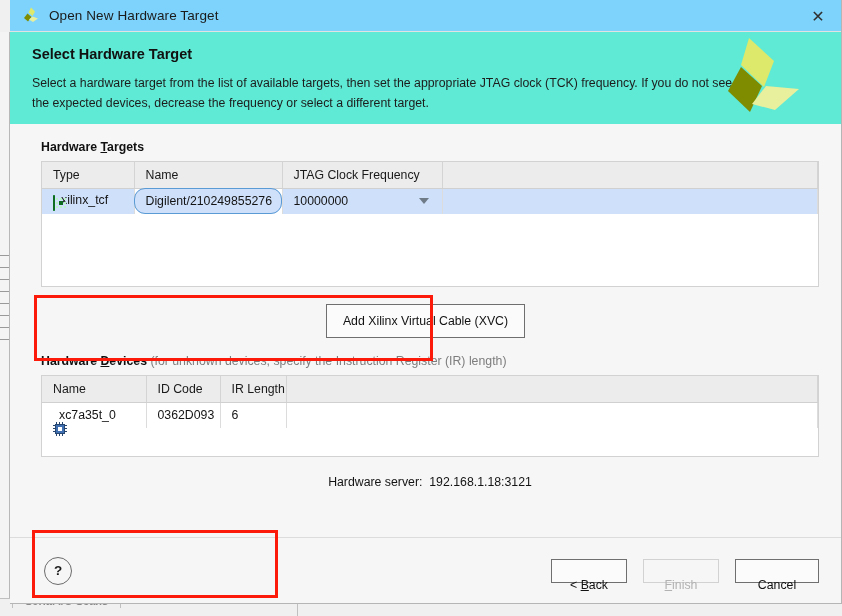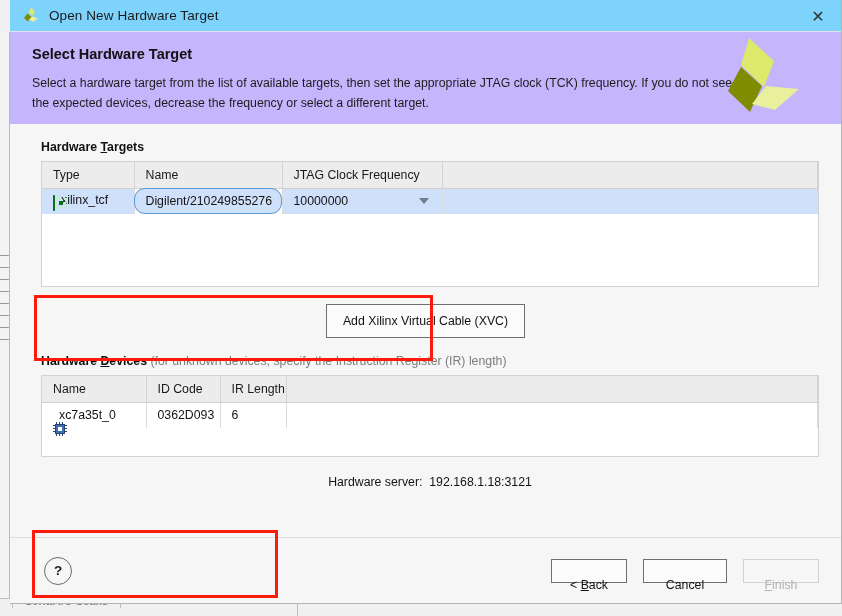--- a/index.html
+++ b/index.html
@@ -68,21 +68,21 @@
   .titlebar-close {
     position: absolute; right: 0; top: 0; width: 46px; height: 32px;
     display: flex; align-items: center; justify-content: center;
     font-size: 16px; color: #303030; cursor: default;
     font-family: "DejaVu Sans", sans-serif;
   }
 
   
   .header {
     flex: 0 0 auto; padding: 14px 22px 6px 22px;
-    background: #c4b5fd; position: relative; min-height: 92px;
+    background: #5eead4; position: relative; min-height: 92px;
   }
   .header-title {
     font-size: 14.5px; font-weight: bold; color: #111;
     margin: 0 0 12px 0;
   }
   .header-desc {
     font-size: 12.3px; color: #1d1d1d; line-height: 1.62;
     max-width: 712px; margin: 0;
   }
   .xlogo {
@@ -367,17 +367,17 @@
 
     <div class="redbox" id="redbox-targets"></div>
     <div class="redbox" id="redbox-devices"></div>
   </div>
 
   <div class="footer">
     <div class="help-btn">?</div>
     <div class="footer-spacer"></div>
     <div class="footer-btns">
       <button class="btn btn-nav"><span>&lt; </span><span class="u">B</span><span>ack</span></button>
+      <button class="btn btn-nav btn-disabled"><span class="u">F</span><span>inish</span></button>
       <button class="btn btn-nav btn-cancel">Cancel</button>
-      <button class="btn btn-nav btn-disabled"><span class="u">F</span><span>inish</span></button>
     </div>
   </div>
 </div>
 
 </body></html>

